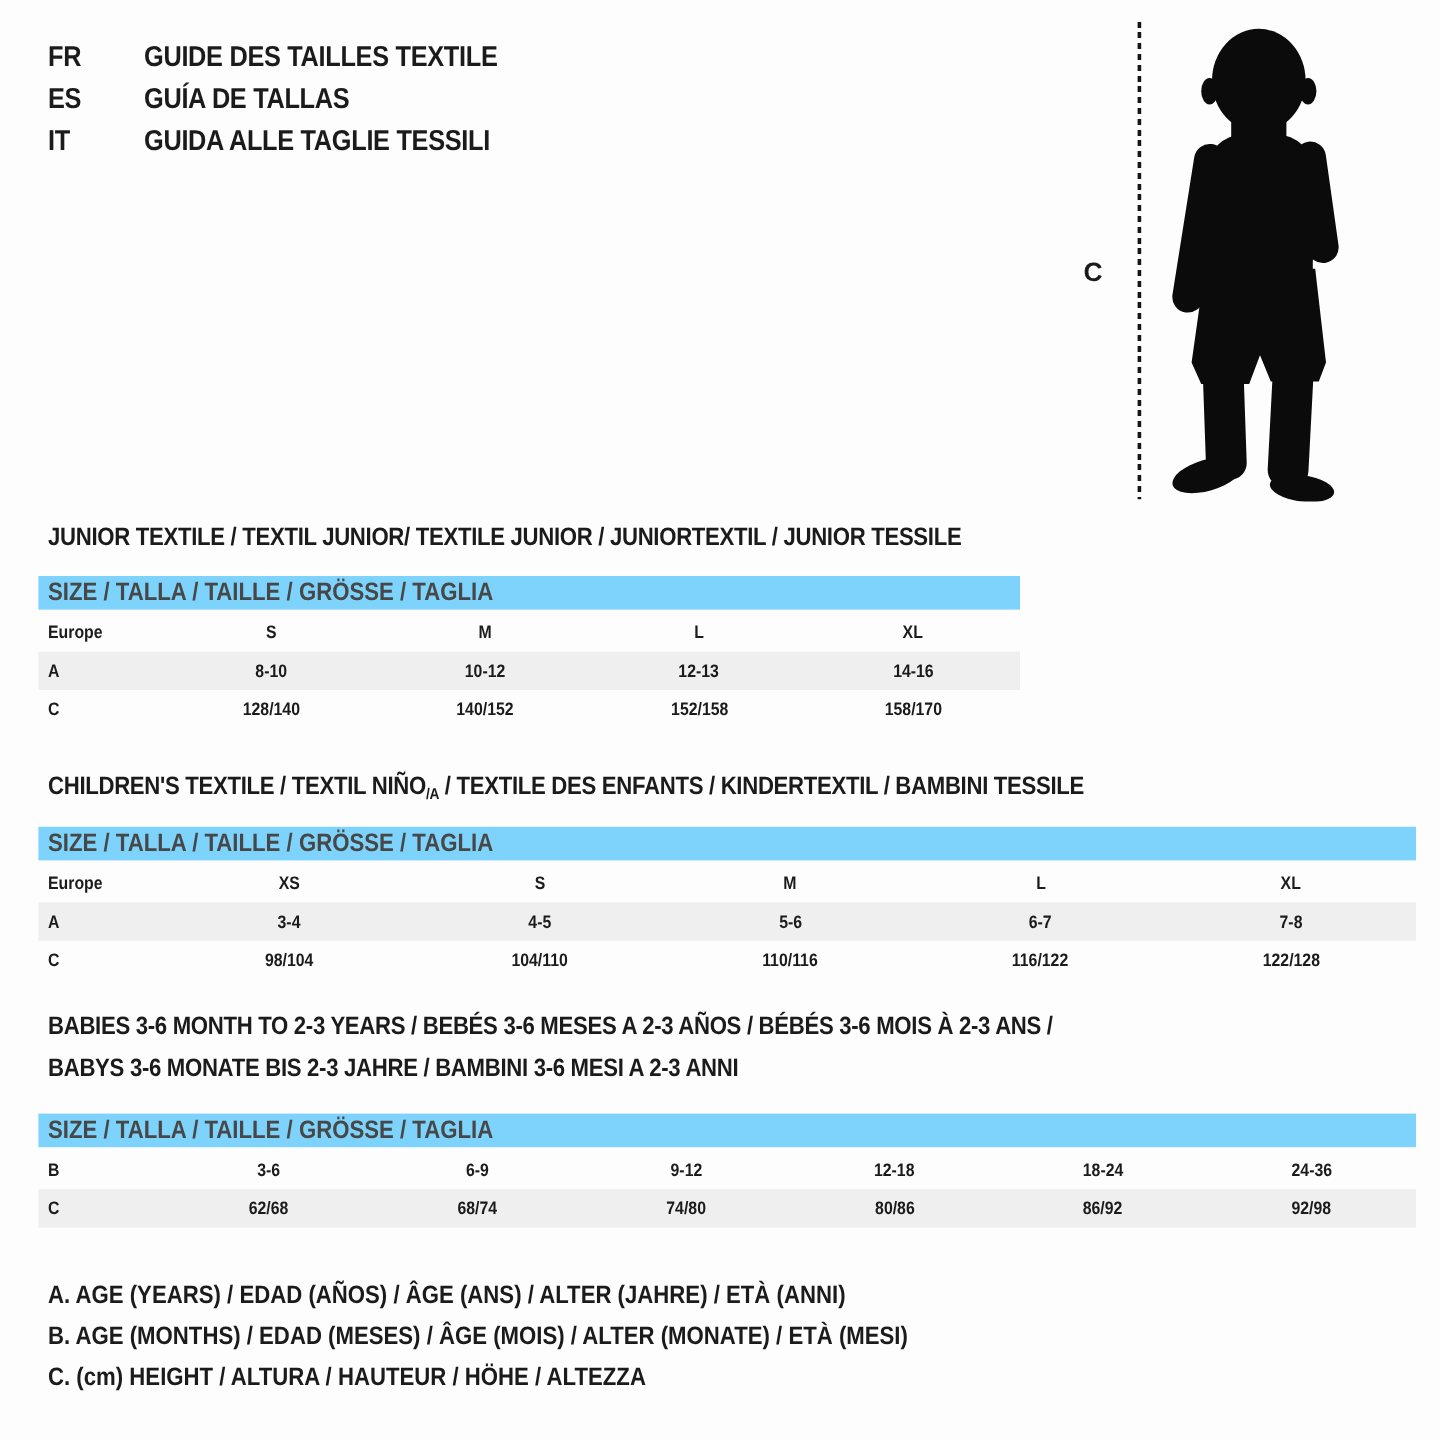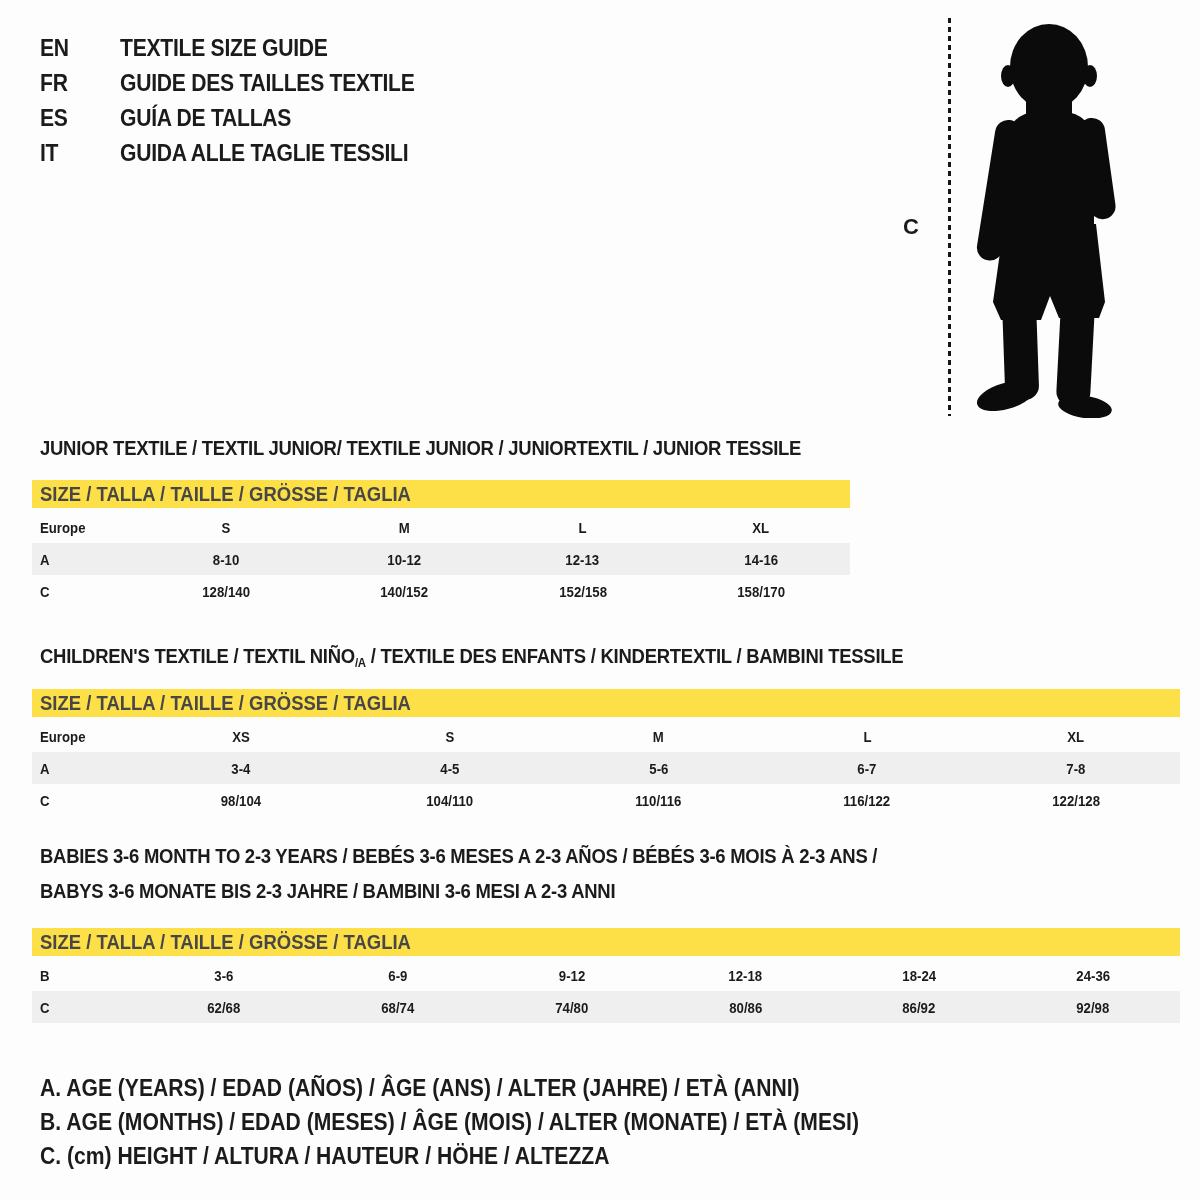--- a/index.html
+++ b/index.html
@@ -30,44 +30,40 @@
   .measure-label{left:903px;top:214px;font-size:22px;}
   .silhouette{left:960px;top:12px;}
 
   
   .section-title{font-size:21px;letter-spacing:-0.3px;}
   .title-sub{font-size:13px;vertical-align:-4px;}
 
   
   .size-table{left:32px;}
   .size-head{
-    height:28px;background:#fde047;color:#474747;
+    height:28px;background:#7dd3fc;color:#474747;
     display:flex;align-items:center;padding-left:8px;
     font-size:21px;margin-bottom:3px;
   }
   .trow{display:grid;height:32px;align-items:center;font-size:15px;}
   .cols4{grid-template-columns:105px repeat(4,1fr);}
   .cols5{grid-template-columns:105px repeat(5,1fr);}
   .cols6{grid-template-columns:105px repeat(6,1fr);}
   .tlabel{padding-left:8px;text-align:left;}
   .tcell{text-align:center;}
   .stripe{background:#efefef;}
 
   
   .legend{left:40px;top:1068px;}
-  .legend-line{height:34px;display:flex;align-items:flex-end;font-size:24px;}
+  .legend-line{height:34px;display:flex;align-items:flex-start;font-size:21px;}
 </style>
 </head>
 <body>
 
 <div class="abs lang-block">
-  <div class="lang-row">
-    <span class="lang-code"><span class="cx">EN</span></span>
-    <span class="cx">TEXTILE SIZE GUIDE</span>
-  </div>
   <div class="lang-row">
     <span class="lang-code"><span class="cx">FR</span></span>
     <span class="cx">GUIDE DES TAILLES TEXTILE</span>
   </div>
   <div class="lang-row">
     <span class="lang-code"><span class="cx">ES</span></span>
     <span class="cx">GUÍA DE TALLAS</span>
   </div>
   <div class="lang-row">
     <span class="lang-code"><span class="cx">IT</span></span>

